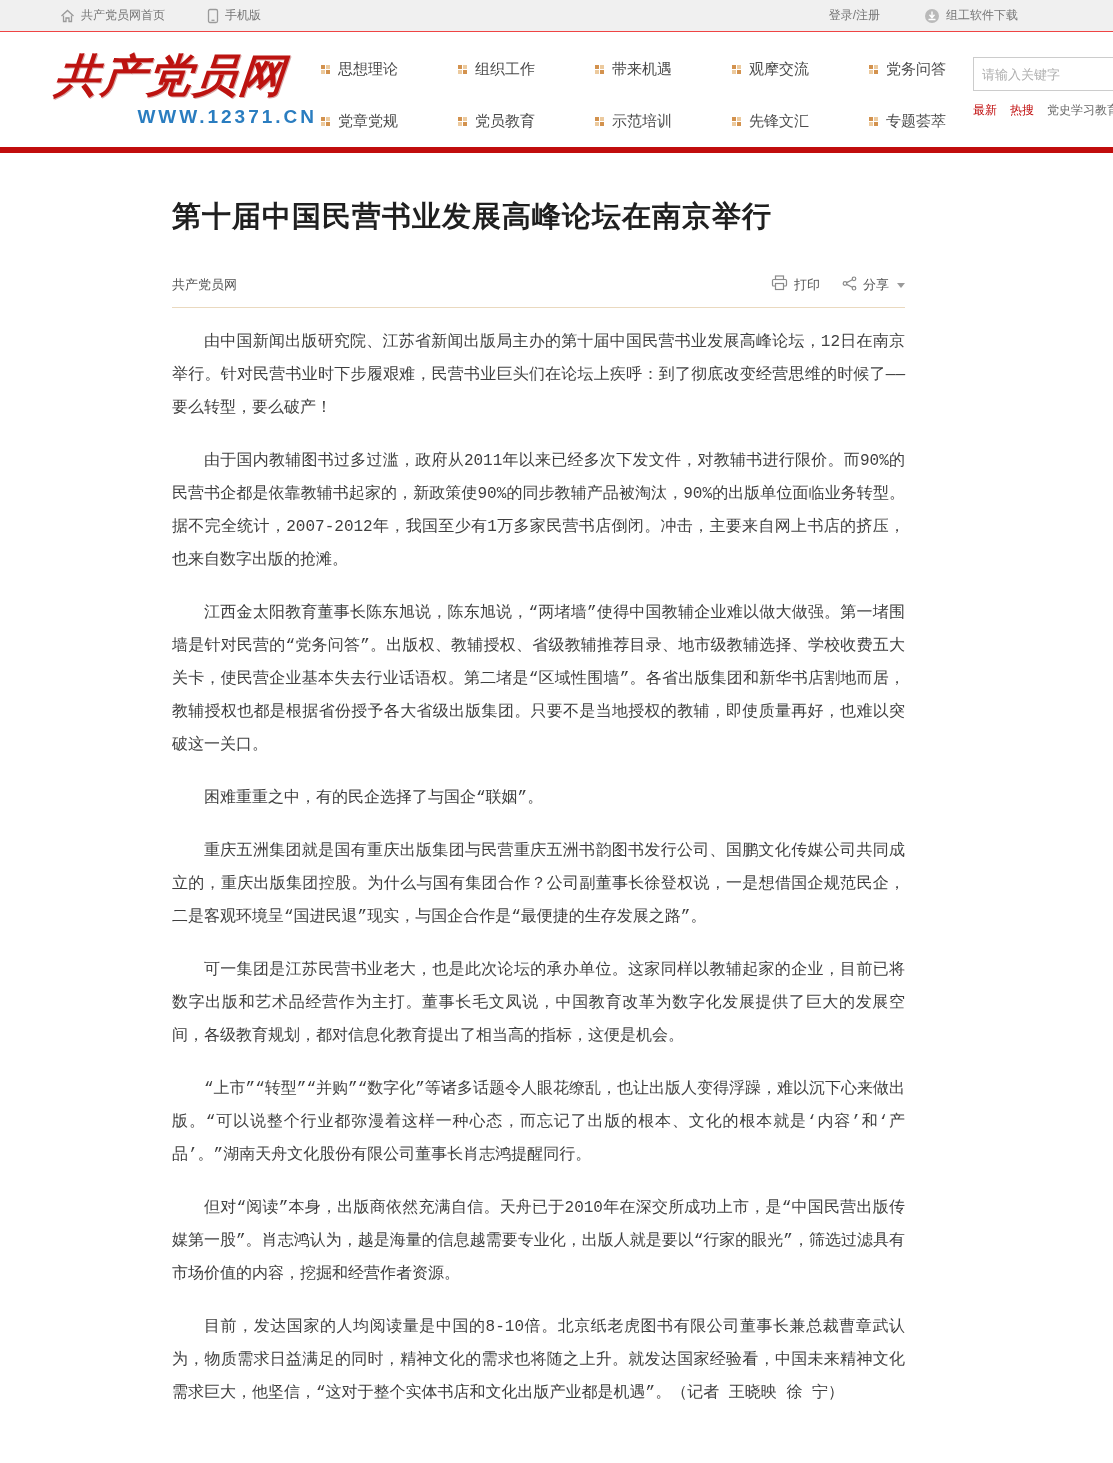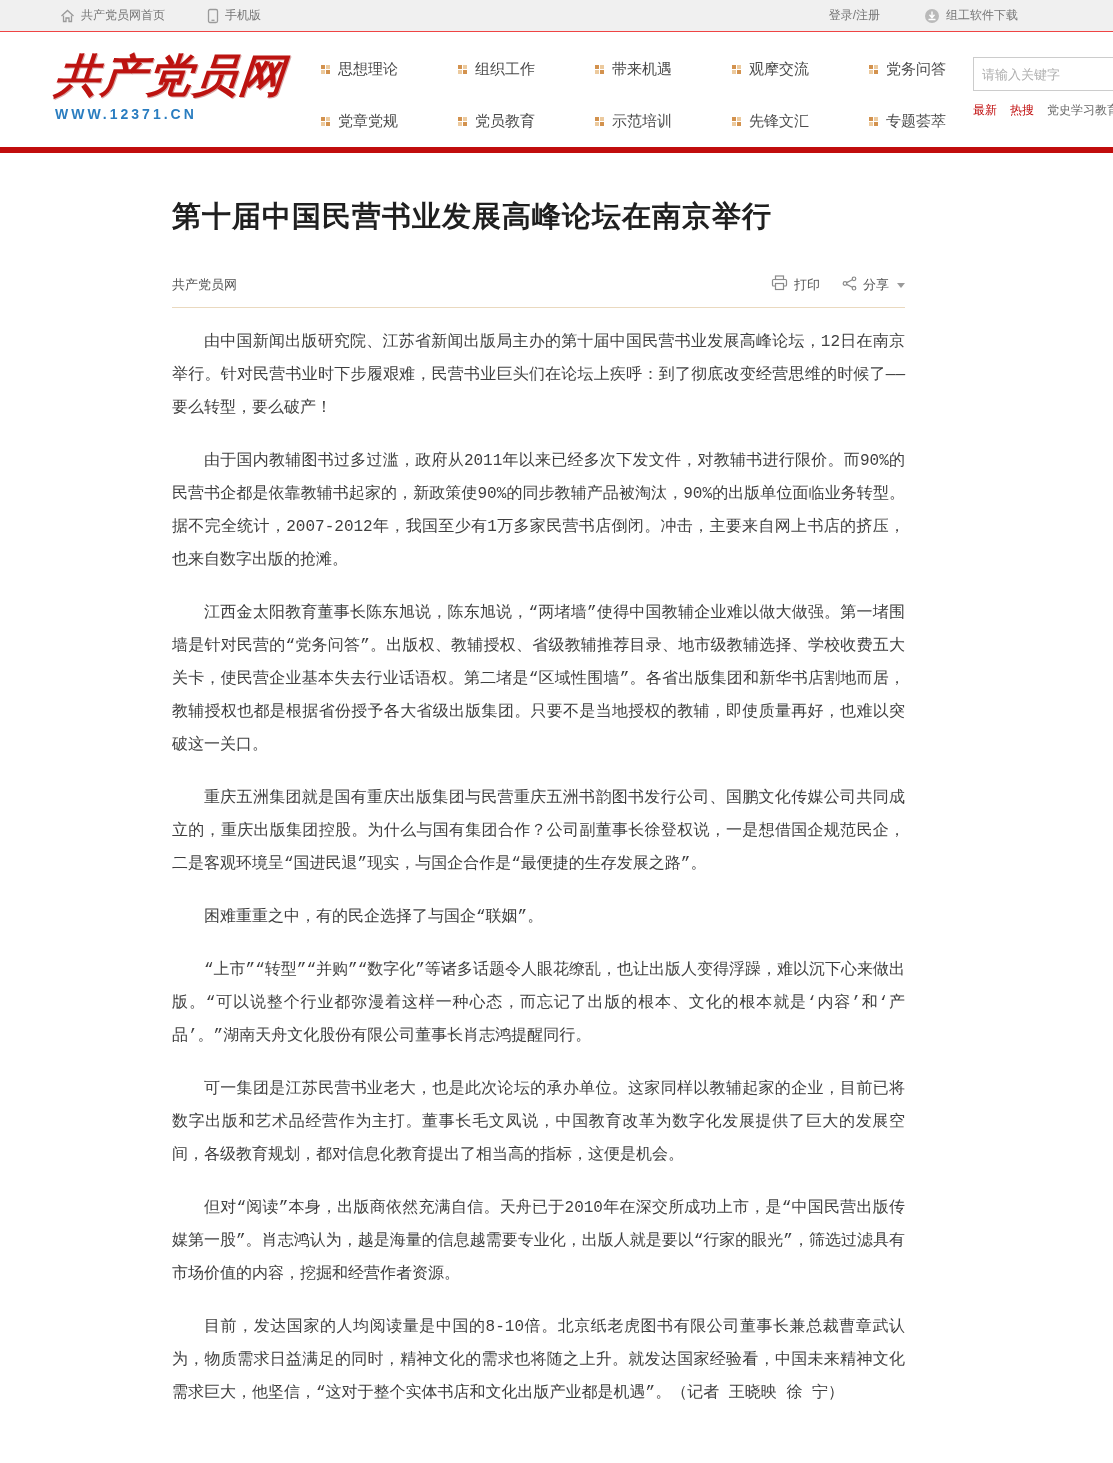--- a/index.html
+++ b/index.html
@@ -11,21 +11,21 @@
   .topbar-inner { height:100%; padding:0 95px 0 60px; display:flex; align-items:center; }
   .tb-link { display:inline-flex; align-items:center; gap:6px; font-size:12px; color:#767676; text-decoration:none; cursor:pointer; }
   .tb-left { display:flex; gap:42px; }
   .tb-right { margin-left:auto; display:flex; gap:44px; }
   .tb-link svg { display:block; }
 
   
   .header { padding:20px 95px 16px 55px; display:flex; align-items:flex-start; }
   .logo { cursor:pointer; width:262px; flex:0 0 auto; }
   .logo-cn { font-family:"Liberation Serif","DejaVu Serif",serif; font-size:45px; line-height:1.1; font-weight:bold; font-style:italic; color:#bd1310; transform:skewX(-5deg); letter-spacing:1px; text-shadow:1px 1px 0 rgba(140,10,10,.35); white-space:nowrap; }
-  .logo-url { margin-top:4px; text-align:left; color:#2a7dc0; font-weight:bold; font-size:14px; letter-spacing:3px; }
+  .logo-url { margin-top:4px; text-align:right; color:#2a7dc0; font-weight:bold; font-size:19px; letter-spacing:3px; }
   .nav { margin-left:4px; display:grid; grid-template-columns:repeat(5,104px); column-gap:2px; row-gap:15px; padding-top:8px;gap:33px; }
   .nav-item { display:inline-flex; align-items:center; font-size:15px; color:#4a4a4a; text-decoration:none; cursor:pointer; white-space:nowrap; }
   .sq-icon { display:inline-grid; grid-template-columns:4px 4px; gap:1px; margin-right:8px; }
   .sq-icon i { width:4px; height:4px; background:#d3924e; }
   .sq-icon i:nth-child(2), .sq-icon i:nth-child(3) { background:#ecca9e; }
   .search-area { margin-left:auto; width:262px; padding-top:5px; }
   .search-row { display:flex; }
   .search-input { width:224px; height:14px; border:1px solid #ccc; border-right:none; padding:16px 8px; font-size:13px; color:#c2410c; outline:none; }
   .search-input::placeholder { color:#b0b0b0; }
   .search-btn { width:38px; height:26px; background:#c10d0d; border:none; cursor:pointer; display:flex; align-items:center; justify-content:center; }
@@ -235,23 +235,23 @@
           <span>分享</span>
           <span class="caret"></span>
         </span>
       </span>
     </div>
 
     <div class="body-text">
       <p>由中国新闻出版研究院、江苏省新闻出版局主办的第十届中国民营书业发展高峰论坛，12日在南京举行。针对民营书业时下步履艰难，民营书业巨头们在论坛上疾呼：到了彻底改变经营思维的时候了——要么转型，要么破产！</p>
       <p>由于国内教辅图书过多过滥，政府从2011年以来已经多次下发文件，对教辅书进行限价。而90%的民营书企都是依靠教辅书起家的，新政策使90%的同步教辅产品被淘汰，90%的出版单位面临业务转型。据不完全统计，2007-2012年，我国至少有1万多家民营书店倒闭。冲击，主要来自网上书店的挤压，也来自数字出版的抢滩。</p>
       <p>江西金太阳教育董事长陈东旭说，陈东旭说，“两堵墙”使得中国教辅企业难以做大做强。第一堵围墙是针对民营的“党务问答”。出版权、教辅授权、省级教辅推荐目录、地市级教辅选择、学校收费五大关卡，使民营企业基本失去行业话语权。第二堵是“区域性围墙”。各省出版集团和新华书店割地而居，教辅授权也都是根据省份授予各大省级出版集团。只要不是当地授权的教辅，即使质量再好，也难以突破这一关口。</p>
+      <p>困难重重之中，有的民企选择了与国企“联姻”。</p>
       <p>重庆五洲集团就是国有重庆出版集团与民营重庆五洲书韵图书发行公司、国鹏文化传媒公司共同成立的，重庆出版集团控股。为什么与国有集团合作？公司副董事长徐登权说，一是想借国企规范民企，二是客观环境呈“国进民退”现实，与国企合作是“最便捷的生存发展之路”。</p>
-      <p>困难重重之中，有的民企选择了与国企“联姻”。</p>
+      <p>可一集团是江苏民营书业老大，也是此次论坛的承办单位。这家同样以教辅起家的企业，目前已将数字出版和艺术品经营作为主打。董事长毛文凤说，中国教育改革为数字化发展提供了巨大的发展空间，各级教育规划，都对信息化教育提出了相当高的指标，这便是机会。</p>
       <p>“上市”“转型”“并购”“数字化”等诸多话题令人眼花缭乱，也让出版人变得浮躁，难以沉下心来做出版。“可以说整个行业都弥漫着这样一种心态，而忘记了出版的根本、文化的根本就是‘内容’和‘产品’。”湖南天舟文化股份有限公司董事长肖志鸿提醒同行。</p>
-      <p>可一集团是江苏民营书业老大，也是此次论坛的承办单位。这家同样以教辅起家的企业，目前已将数字出版和艺术品经营作为主打。董事长毛文凤说，中国教育改革为数字化发展提供了巨大的发展空间，各级教育规划，都对信息化教育提出了相当高的指标，这便是机会。</p>
       <p>但对“阅读”本身，出版商依然充满自信。天舟已于2010年在深交所成功上市，是“中国民营出版传媒第一股”。肖志鸿认为，越是海量的信息越需要专业化，出版人就是要以“行家的眼光”，筛选过滤具有市场价值的内容，挖掘和经营作者资源。</p>
       <p>目前，发达国家的人均阅读量是中国的8-10倍。北京纸老虎图书有限公司董事长兼总裁曹章武认为，物质需求日益满足的同时，精神文化的需求也将随之上升。就发达国家经验看，中国未来精神文化需求巨大，他坚信，“这对于整个实体书店和文化出版产业都是机遇”。（记者 王晓映 徐 宁）</p>
     </div>
 
   </div>
 
 </div>
 
 </body></html>

